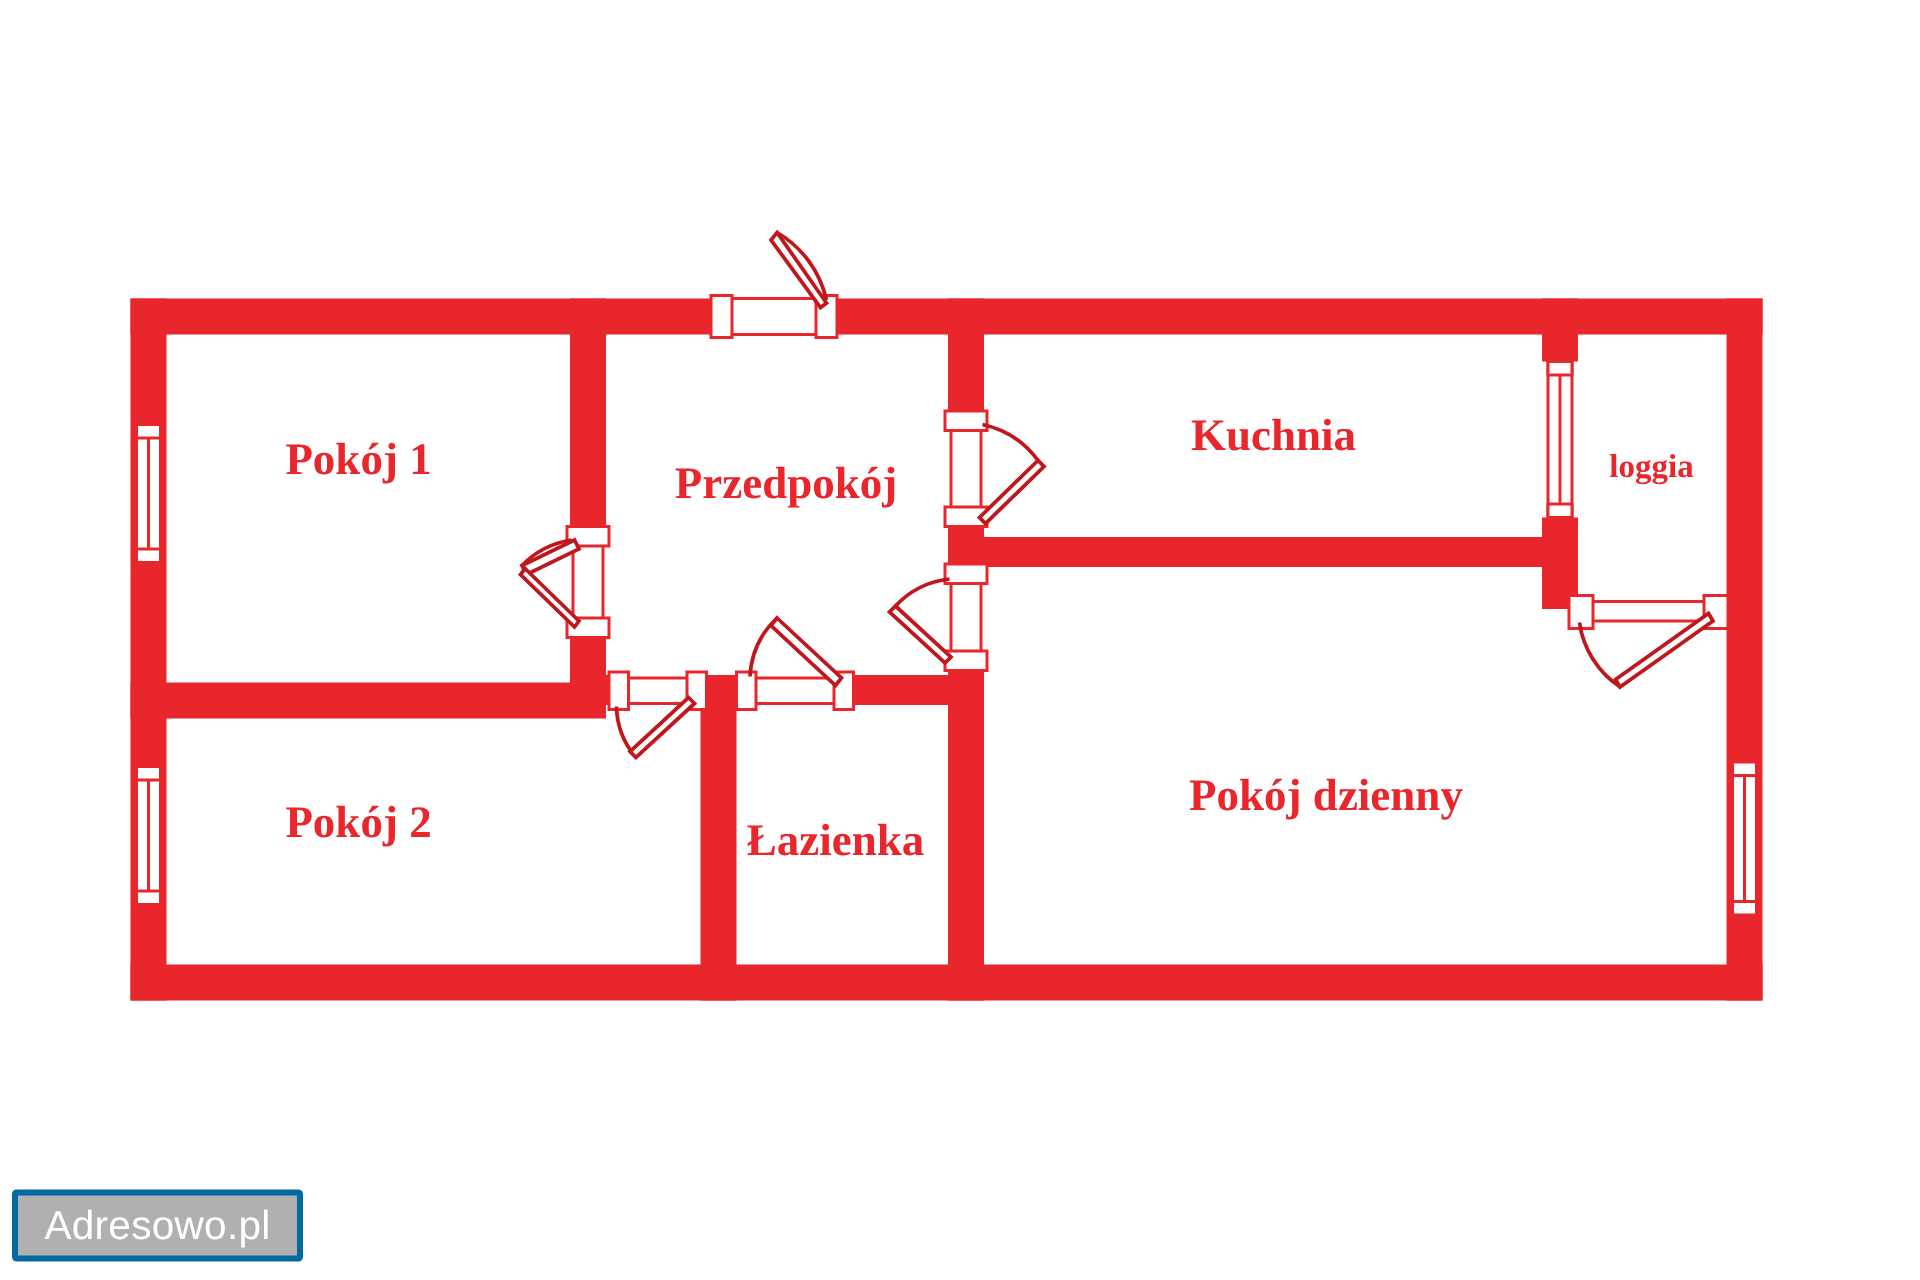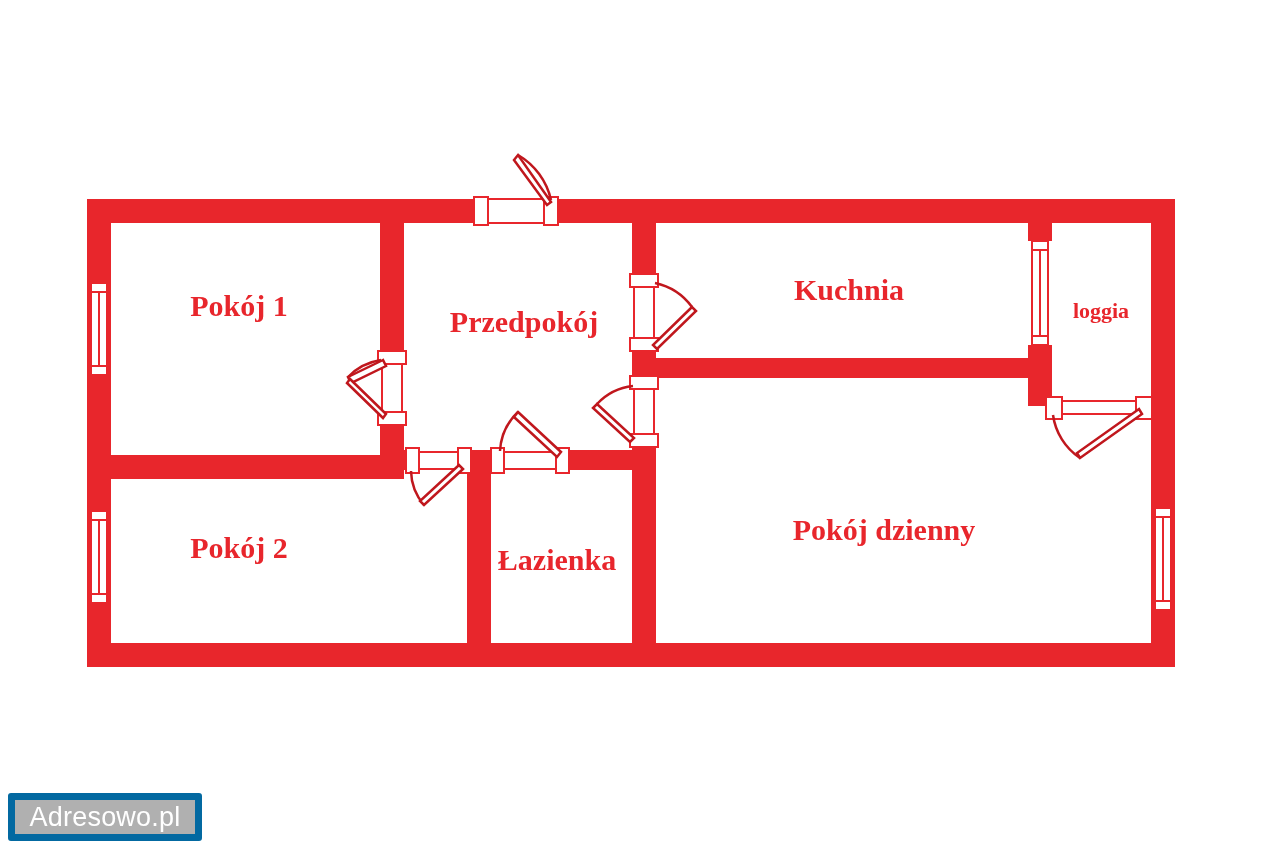--- a/index.html
+++ b/index.html
@@ -36,21 +36,21 @@
   .label-sm { font-size: 22px; }
 
   
   #watermark {
     position: absolute;
     left: 8px;
     top: 793px;
     width: 194px;
     height: 48px;
     background: #b0b0b0;
-    border: 7px solid #0369a1;
+    border: 4px solid #0369a1;
     border-radius: 3px;
     box-sizing: border-box;
     display: flex;
     align-items: center;
     justify-content: center;
   }
   #watermark .wm-text {
     font-family: "Liberation Sans", sans-serif;
     font-size: 27px;
     color: #ffffff;

